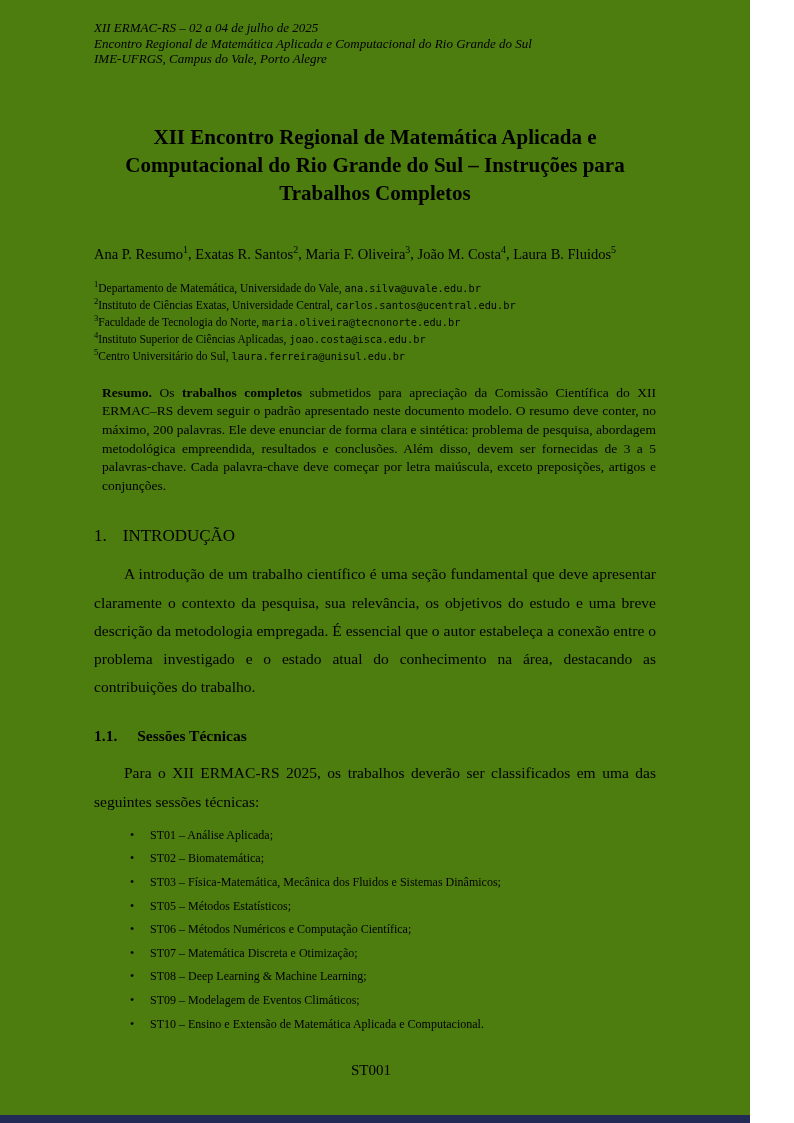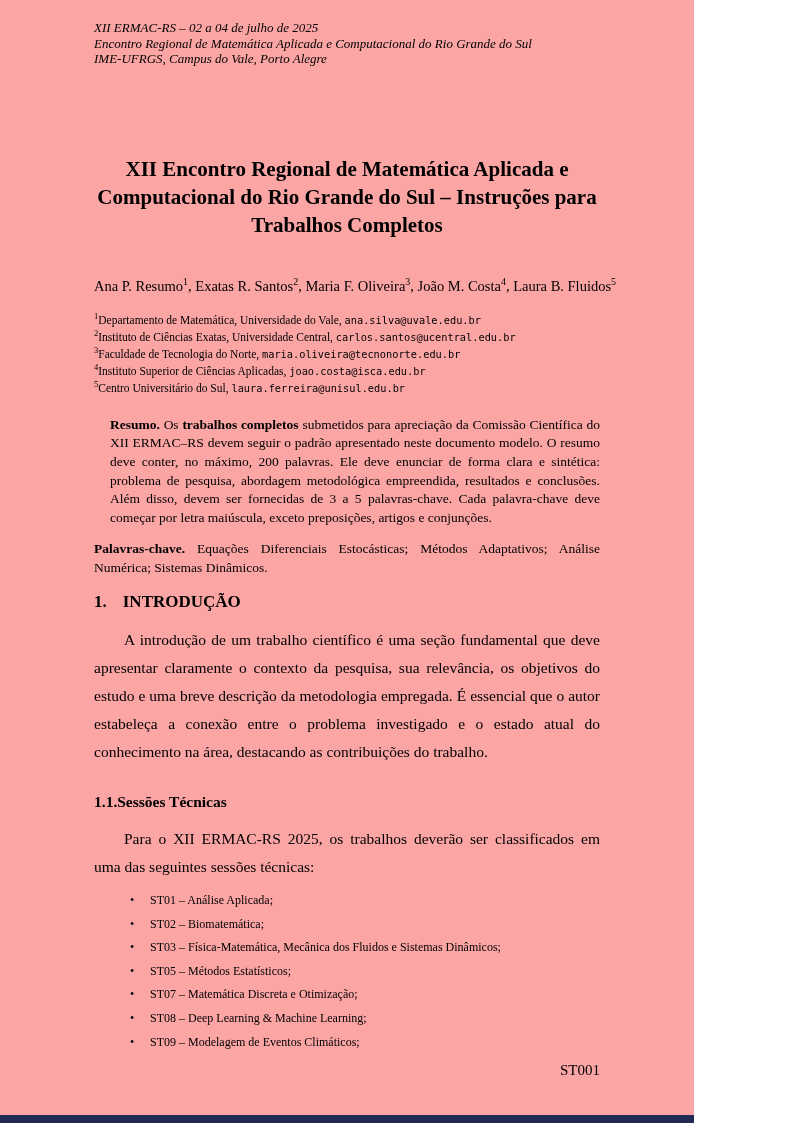--- a/index.html
+++ b/index.html
@@ -1,49 +1,49 @@
 <!DOCTYPE html>
 <html><head>
 <meta charset="utf-8">
 <style>
   html, body { margin: 0; padding: 0; background: #ffffff; }
   body { width: 794px; height: 1123px; font-family: "Liberation Serif", "DejaVu Serif", serif; color: #000000; }
-  .page { position: relative; width: 694px; height: 1123px; background: #fca5a5; overflow: hidden; }
+  .page { position: relative; width: 750px; height: 1123px; background: #4d7c0f; overflow: hidden; }
   .content { padding: 20px 94px 0 94px; }
 
   .header { font-style: italic; font-size: 13px; line-height: 1.2; }
 
   .title { font-size: 21px; font-weight: bold; text-align: center; line-height: 1.35;
-           max-width: 540px; margin: 88px auto 0 auto; }
+           max-width: 540px; margin: 56px auto 0 auto; }
 
   .authors { margin: 36px 0 0 0; font-size: 14.5px; white-space: nowrap; }
   .authors sup { font-size: 10px; }
 
   .affiliations { margin: 16px 0 16px 0; font-size: 11.5px; line-height: 1.32; }
   .affiliations sup { font-size: 8.5px; }
   .mono { font-family: "DejaVu Sans Mono", "Liberation Mono", monospace; font-size: 10.3px; }
 
-  .abstract { font-size: 13.5px; line-height: 1.38; text-align: justify; margin: 20px 0 0 16px; }
+  .abstract { font-size: 13.5px; line-height: 1.38; text-align: justify; margin: 20px 0 0 8px; }
   .keywords { font-size: 13.5px; line-height: 1.38; text-align: justify; margin: 13px 0 0 0; }
   .bold { font-weight: bold; }
 
-  h2.section { font-size: 17px; font-weight: bold; margin: 14px 0 0 0; }
+  h2.section { font-size: 17px; font-weight: normal; margin: 31px 0 0 0; }
   .sec-num { margin-right: 16px; }
   h3.subsection { font-size: 15.5px; font-weight: bold; margin: 26px 0 0 0; }
-  .subsec-num { margin-right: 0; text-align: center; }
+  .subsec-num { margin-right: 20px; text-align: center; }
 
   .body-par { font-size: 15.5px; line-height: 1.82; text-align: justify; text-indent: 30px; margin: 14px 0 0 0; }
 
   ul.sessions { list-style: none; margin: 12px 0 0 36px; padding: 0; }
   ul.sessions li { position: relative; padding-left: 20px; margin-bottom: 8px;
                    font-size: 12px; line-height: 1.3; }
   ul.sessions li::before { content: "\2022"; position: absolute; left: 0; }
 
   .footer { position: absolute; left: 86px; right: 94px; bottom: 44px;
-            display: flex; justify-content: flex-end; font-size: 15px; }
+            display: flex; justify-content: center; font-size: 15px; }
 
   .bottom-bar { position: absolute; left: 0; bottom: 0; width: 100%; height: 8px; background: #222b55; }
 </style>
 </head>
 <body>
 
 <div class="page">
   <div class="content">
 
     <div class="header">
@@ -70,45 +70,43 @@
       <div><sup>5</sup><span>Centro Universitário do Sul, </span><span class="mono">laura.ferreira@unisul.edu.br</span></div>
     </div>
 
     <p class="abstract">
       <span class="bold">Resumo.</span>
       <span> Os </span>
       <span class="bold">trabalhos completos</span>
       <span> submetidos para apreciação da Comissão Científica do XII ERMAC–RS devem seguir o padrão apresentado neste documento modelo. O resumo deve conter, no máximo, 200 palavras. Ele deve enunciar de forma clara e sintética: problema de pesquisa, abordagem metodológica empreendida, resultados e conclusões. Além disso, devem ser fornecidas de 3 a 5 palavras-chave. Cada palavra-chave deve começar por letra maiúscula, exceto preposições, artigos e conjunções.</span>
     </p>
 
-    <p class="keywords">
-      <span class="bold">Palavras-chave.</span>
-      <span> Equações Diferenciais Estocásticas; Métodos Adaptativos; Análise Numérica; Sistemas Dinâmicos.</span>
-    </p>
 
     <h2 class="section">
       <span class="sec-num">1.</span><span>INTRODUÇÃO</span>
     </h2>
 
     <p class="body-par">A introdução de um trabalho científico é uma seção fundamental que deve apresentar claramente o contexto da pesquisa, sua relevância, os objetivos do estudo e uma breve descrição da metodologia empregada. É essencial que o autor estabeleça a conexão entre o problema investigado e o estado atual do conhecimento na área, destacando as contribuições do trabalho.</p>
 
     <h3 class="subsection">
       <span class="subsec-num">1.1.</span><span>Sessões Técnicas</span>
     </h3>
 
     <p class="body-par">Para o XII ERMAC-RS 2025, os trabalhos deverão ser classificados em uma das seguintes sessões técnicas:</p>
 
     <ul class="sessions">
       <li>ST01 – Análise Aplicada;</li>
       <li>ST02 – Biomatemática;</li>
       <li>ST03 – Física-Matemática, Mecânica dos Fluidos e Sistemas Dinâmicos;</li>
       <li>ST05 – Métodos Estatísticos;</li>
+      <li>ST06 – Métodos Numéricos e Computação Científica;</li>
       <li>ST07 – Matemática Discreta e Otimização;</li>
       <li>ST08 – Deep Learning &amp; Machine Learning;</li>
       <li>ST09 – Modelagem de Eventos Climáticos;</li>
+      <li>ST10 – Ensino e Extensão de Matemática Aplicada e Computacional.</li>
     </ul>
 
   </div>
 
   <div class="footer">
     <span>ST00</span>
     <span>1</span>
   </div>
 
   <div class="bottom-bar" style="background: rgb(34, 43, 85);"></div>

